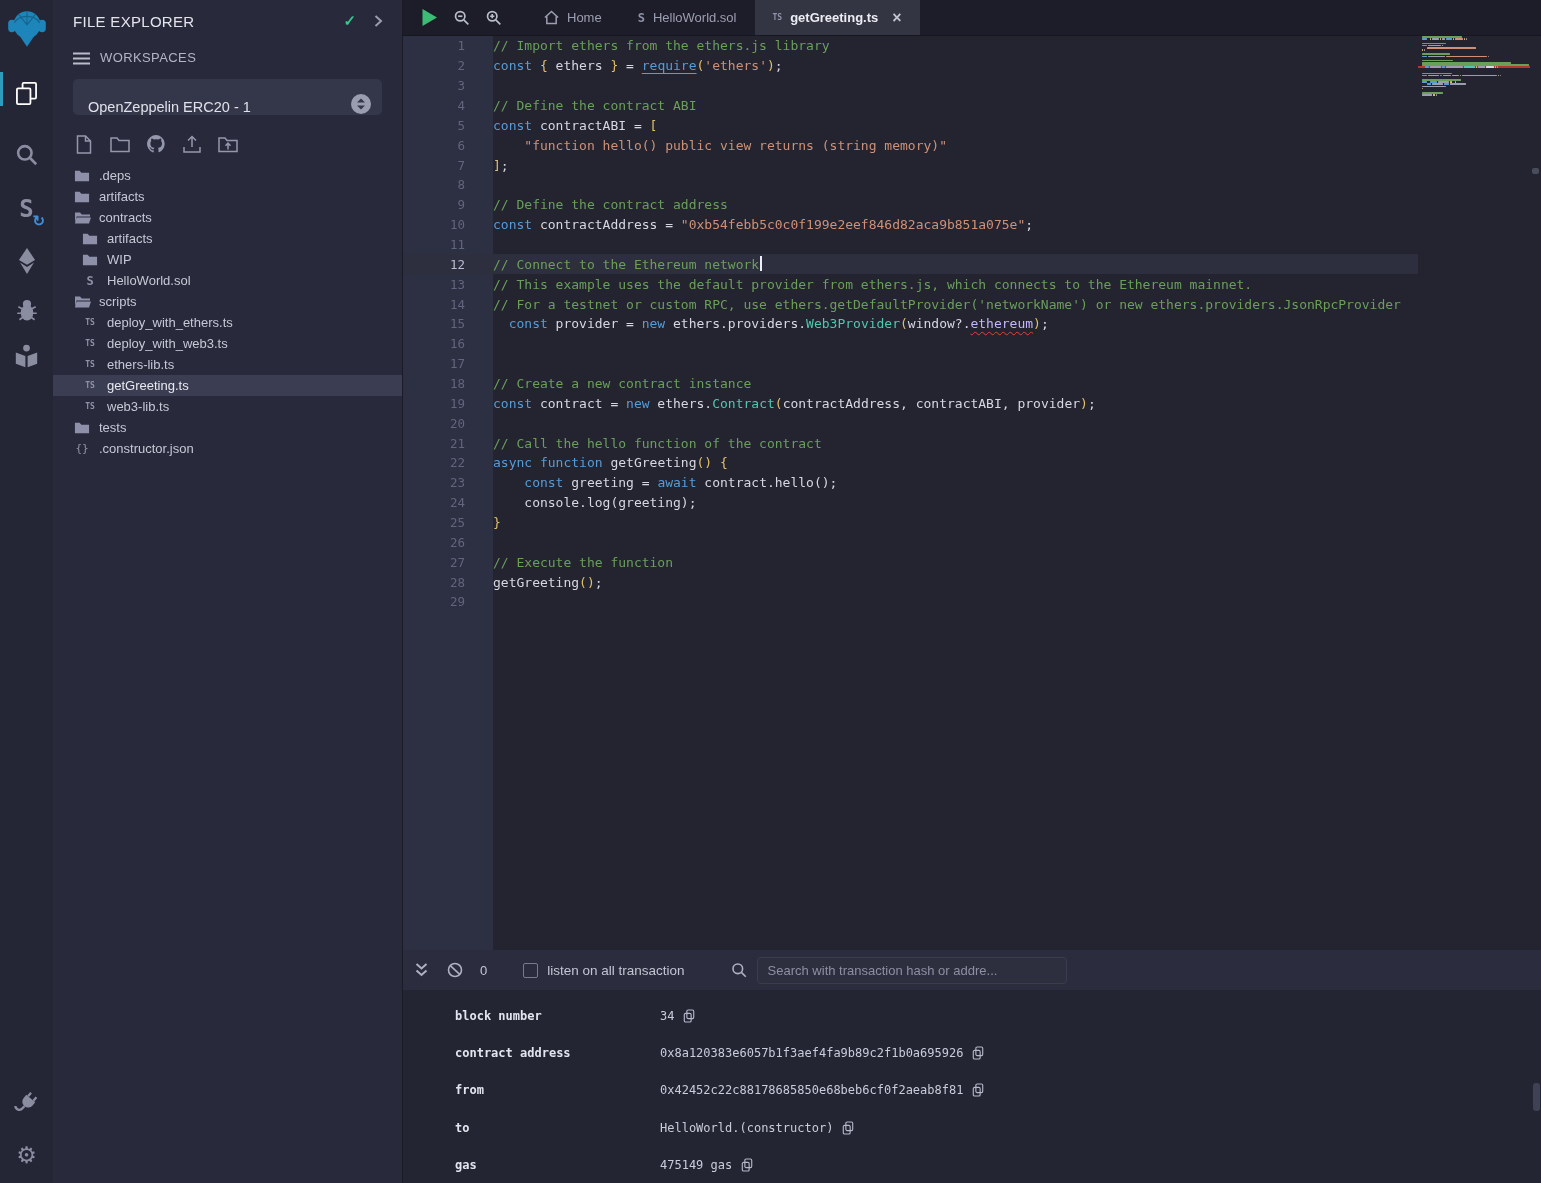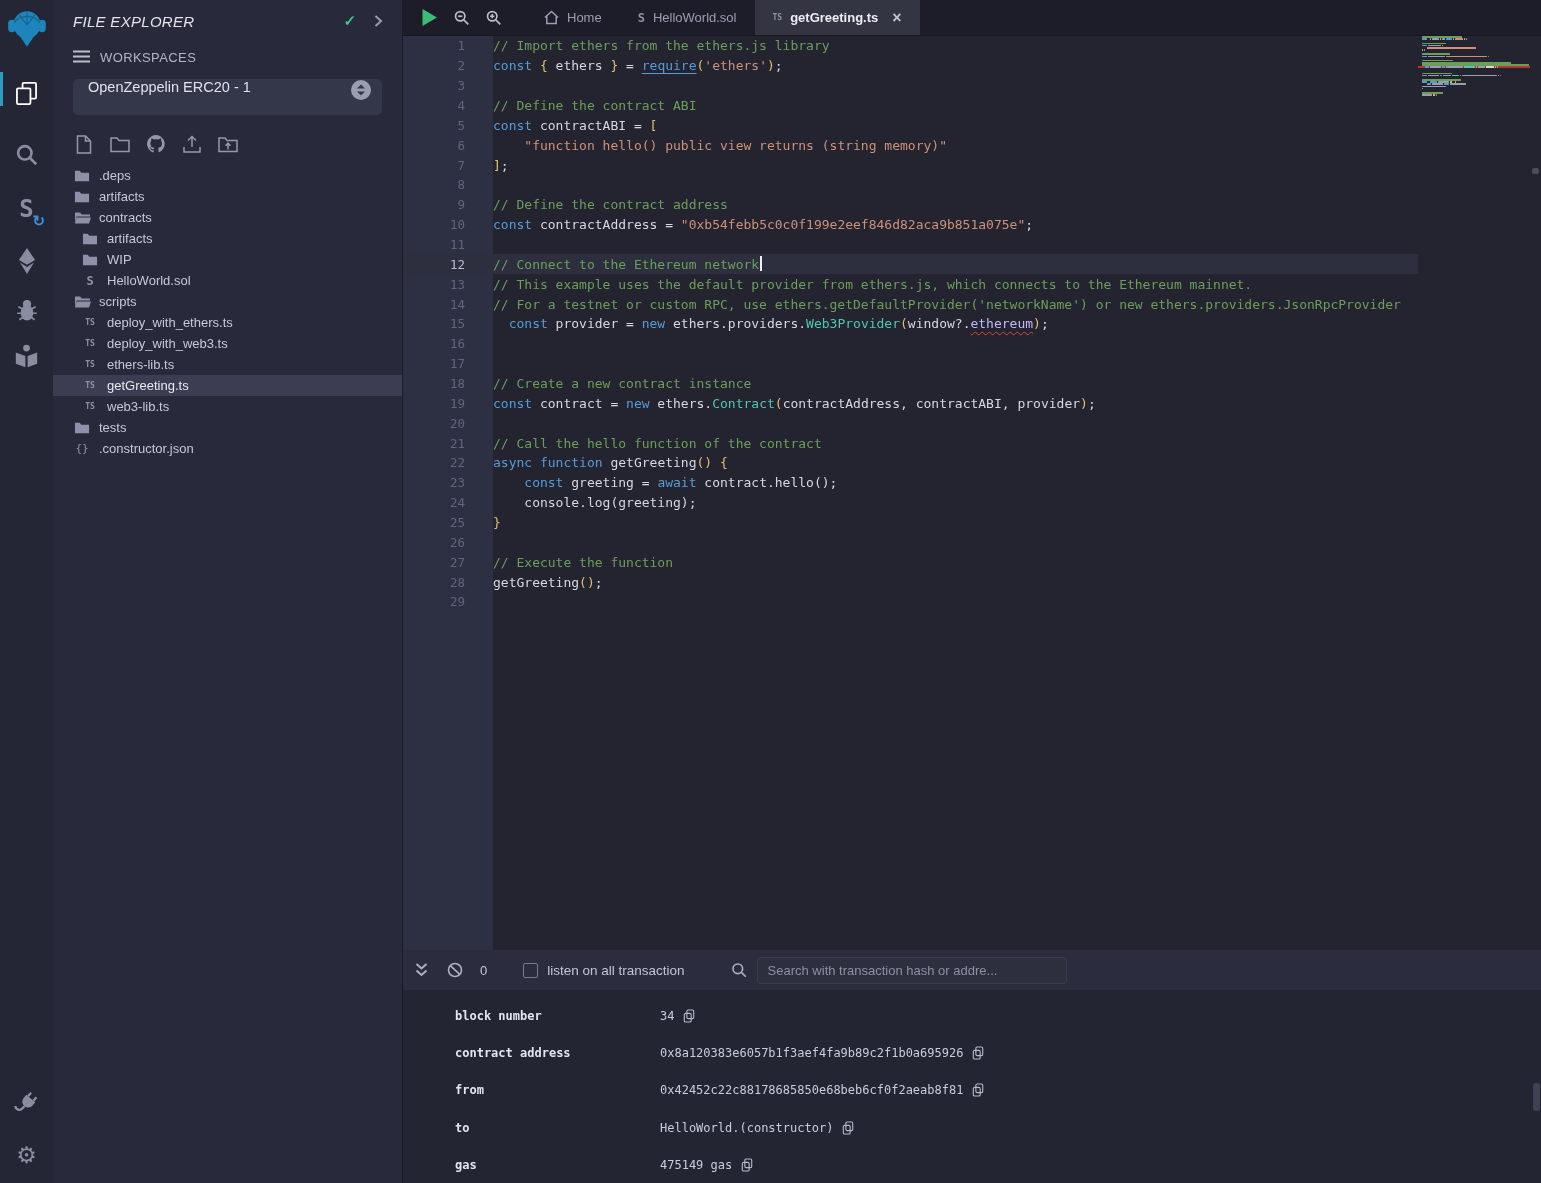--- a/index.html
+++ b/index.html
@@ -9,25 +9,25 @@
 
   
   .activity-bar { position:absolute; left:0; top:0; width:53px; height:1183px; background:#242535; display:flex; flex-direction:column; align-items:center; z-index:5; }
   .ab-item { width:53px; display:flex; justify-content:center; align-items:center; position:relative; cursor:pointer; }
   .ab-item.active::before { content:""; position:absolute; left:0; top:2px; width:3px; height:34px; background:#2e9cbd; }
   .ab-gear { font-size:23px; color:#8a8da0; line-height:1; }
 
   
   .side-panel { position:absolute; left:53px; top:0; width:350px; height:1183px; background:#282a3b; border-right:1px solid #1a1b26; }
   .fe-header { display:flex; align-items:center; padding:12px 18px 0 20px; }
-  .fe-title { font-size:15px; font-weight:500; color:#e3e4ec; letter-spacing:.3px; flex:1;font-style:italic; }
+  .fe-title { font-size:15px; font-weight:500; color:#e3e4ec; letter-spacing:.3px; flex:1; }
   .fe-check { color:#35c98c; font-size:15px; font-weight:bold; margin-right:16px; }
-  .ws-row { display:flex; align-items:flex-start; padding:20px 0 0 20px; }
+  .ws-row { display:flex; align-items:flex-end; padding:20px 0 0 20px; }
   .ws-label { margin-left:10px; font-size:13px; color:#b2b5c4; letter-spacing:.4px; }
-  .ws-select { margin:14px 20px 0 20px; height:36px; background:#343649; border-radius:5px; display:flex; align-items:flex-start; padding:0 10px 0 15px; cursor:pointer; }
+  .ws-select { margin:14px 20px 0 20px; height:36px; background:#343649; border-radius:5px; display:flex; align-items:flex-end; padding:0 10px 0 15px; cursor:pointer; }
   .ws-select-text { flex:1; font-size:14.5px; color:#e0e1ea; font-weight:500; }
   .fe-toolbar { display:flex; align-items:center; gap:10px; padding:18px 0 8px 18px; }
   .fe-tool { width:26px; height:22px; display:flex; align-items:center; justify-content:center; cursor:pointer; }
 
   
   .tree { margin-top:2px; }
   .tree-row { display:flex; align-items:center; height:21px; font-size:13px; color:#c6c8d6; cursor:pointer; }
   .tree-row.selected { background:#3b3e52; color:#e8e9f0; }
   .tree-ico { width:18px; margin-right:8px; display:flex; justify-content:center; flex-shrink:0; }
   .ico-txt { font-family:"DejaVu Sans Mono", monospace; color:#9093a8; font-weight:bold; }

